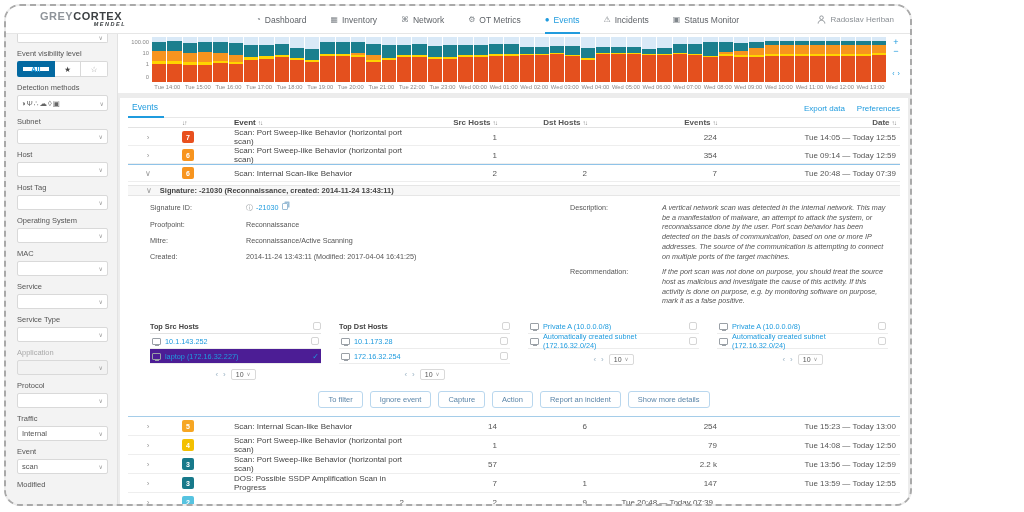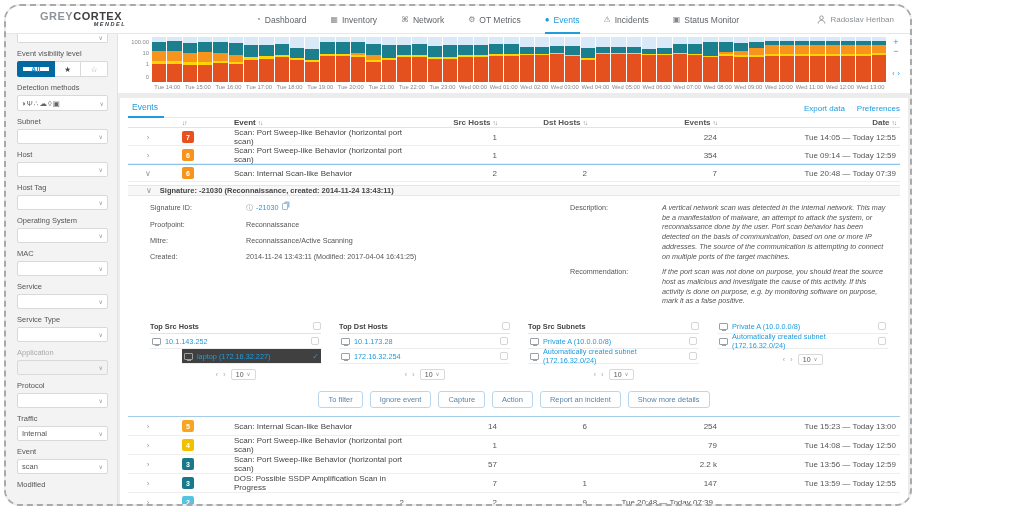--- a/index.html
+++ b/index.html
@@ -84,21 +84,21 @@
   .ico { color:#8a8f94; font-size:7px; margin-right:3px; }
   .copy-ic { display:inline-block; width:6px; height:7px; border:1px solid #9bbdd6; border-radius:1px; box-shadow:2px -2px 0 -0.5px #9bbdd6; margin-left:4px; cursor:pointer; }
   .dright { flex:1; }
   .drow2 { display:flex; margin-bottom:6px; font-size:7.2px; color:#555; line-height:1.35; }
   .dlabel2 { width:92px; flex:none; }
   .dtext { flex:1; padding-right:6px;font-style:italic; }
 
   .panels { display:grid; grid-template-columns:repeat(4,1fr); gap:18px; margin:2px 12px 0 22px; }
   .panel-h { display:flex; align-items:center; height:15px; border-bottom:1px solid #e3e3e3; font-size:7.3px; font-weight:bold; color:#444; }
   .panel-row { display:flex; align-items:center; height:15px; border-bottom:1px solid #ececec; font-size:7.3px; gap:4px; padding:0 2px; }
-  .panel-row.sel-row { background:#404040;margin-left:32px; }
+  .panel-row.sel-row { background:#4c1d95; }
   .hosticon { width:9px; height:7px; border:1px solid #9aa0a6; border-radius:1px; position:relative; flex:none; }
   .hosticon:after { content:""; position:absolute; left:2px; bottom:-2px; width:4px; height:1px; background:#9aa0a6; }
   .cbx { width:8px; height:8px; border:1px solid #d5d5d5; border-radius:2px; margin-left:auto; background:#fff; cursor:pointer; flex:none; }
   .checkmark { margin-left:auto; color:#1f9bde; font-size:8px; cursor:pointer; }
   .pag { display:flex; align-items:center; justify-content:center; gap:5px; height:20px; font-size:7px; color:#7c98ad; }
   .pag .pbtn { cursor:pointer; color:#9ab2c4; font-size:8px; }
   .pag .psize { border:1px solid #d9d9d9; border-radius:2px; padding:1px 4px; display:flex; gap:3px; align-items:center; color:#555; background:#fff; cursor:pointer; }
   .pag .psize .chev { color:#999; font-size:5.5px; }
 
   .btnrow { display:flex; justify-content:center; gap:7px; padding:7px 0 8px; }
@@ -678,24 +678,20 @@
               <div class="pag">
                 <span class="pbtn">‹</span>
                 <span class="pbtn">›</span>
                 <span class="psize">
                   <span>10</span>
                   <span class="chev">∨</span>
                 </span>
               </div>
             </div>
             <div class="panel">
-              <div class="panel-h">
-                <span>Top Src Subnets</span>
-                <span class="cbx"></span>
-              </div>
               <div class="panel-row">
                 <span class="hosticon"></span>
                 <span class="link">Private A (10.0.0.0/8)</span>
                 <span class="cbx"></span>
               </div>
               <div class="panel-row">
                 <span class="hosticon"></span>
                 <span class="link">Automatically created subnet (172.16.32.0/24)</span>
                 <span class="cbx"></span>
               </div>

